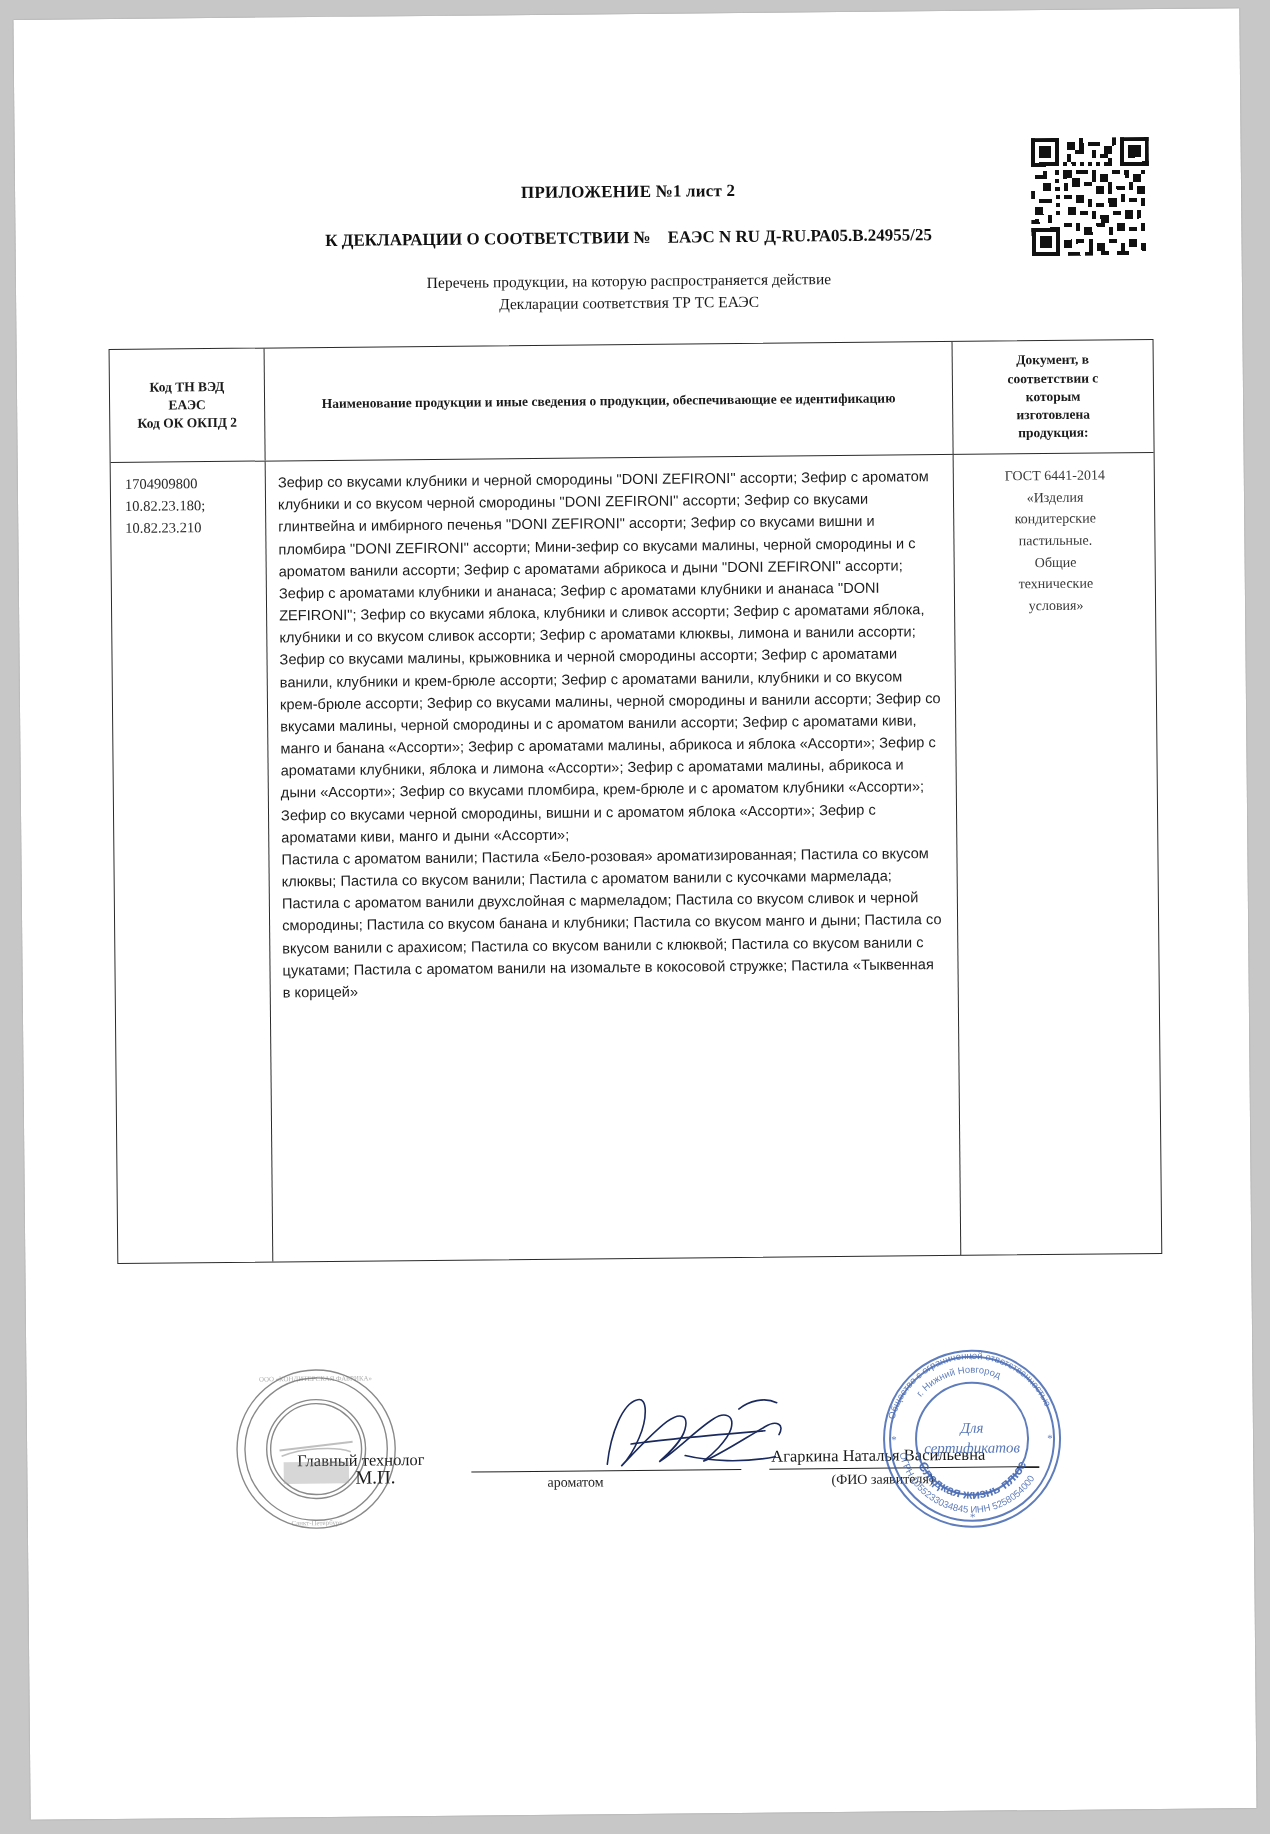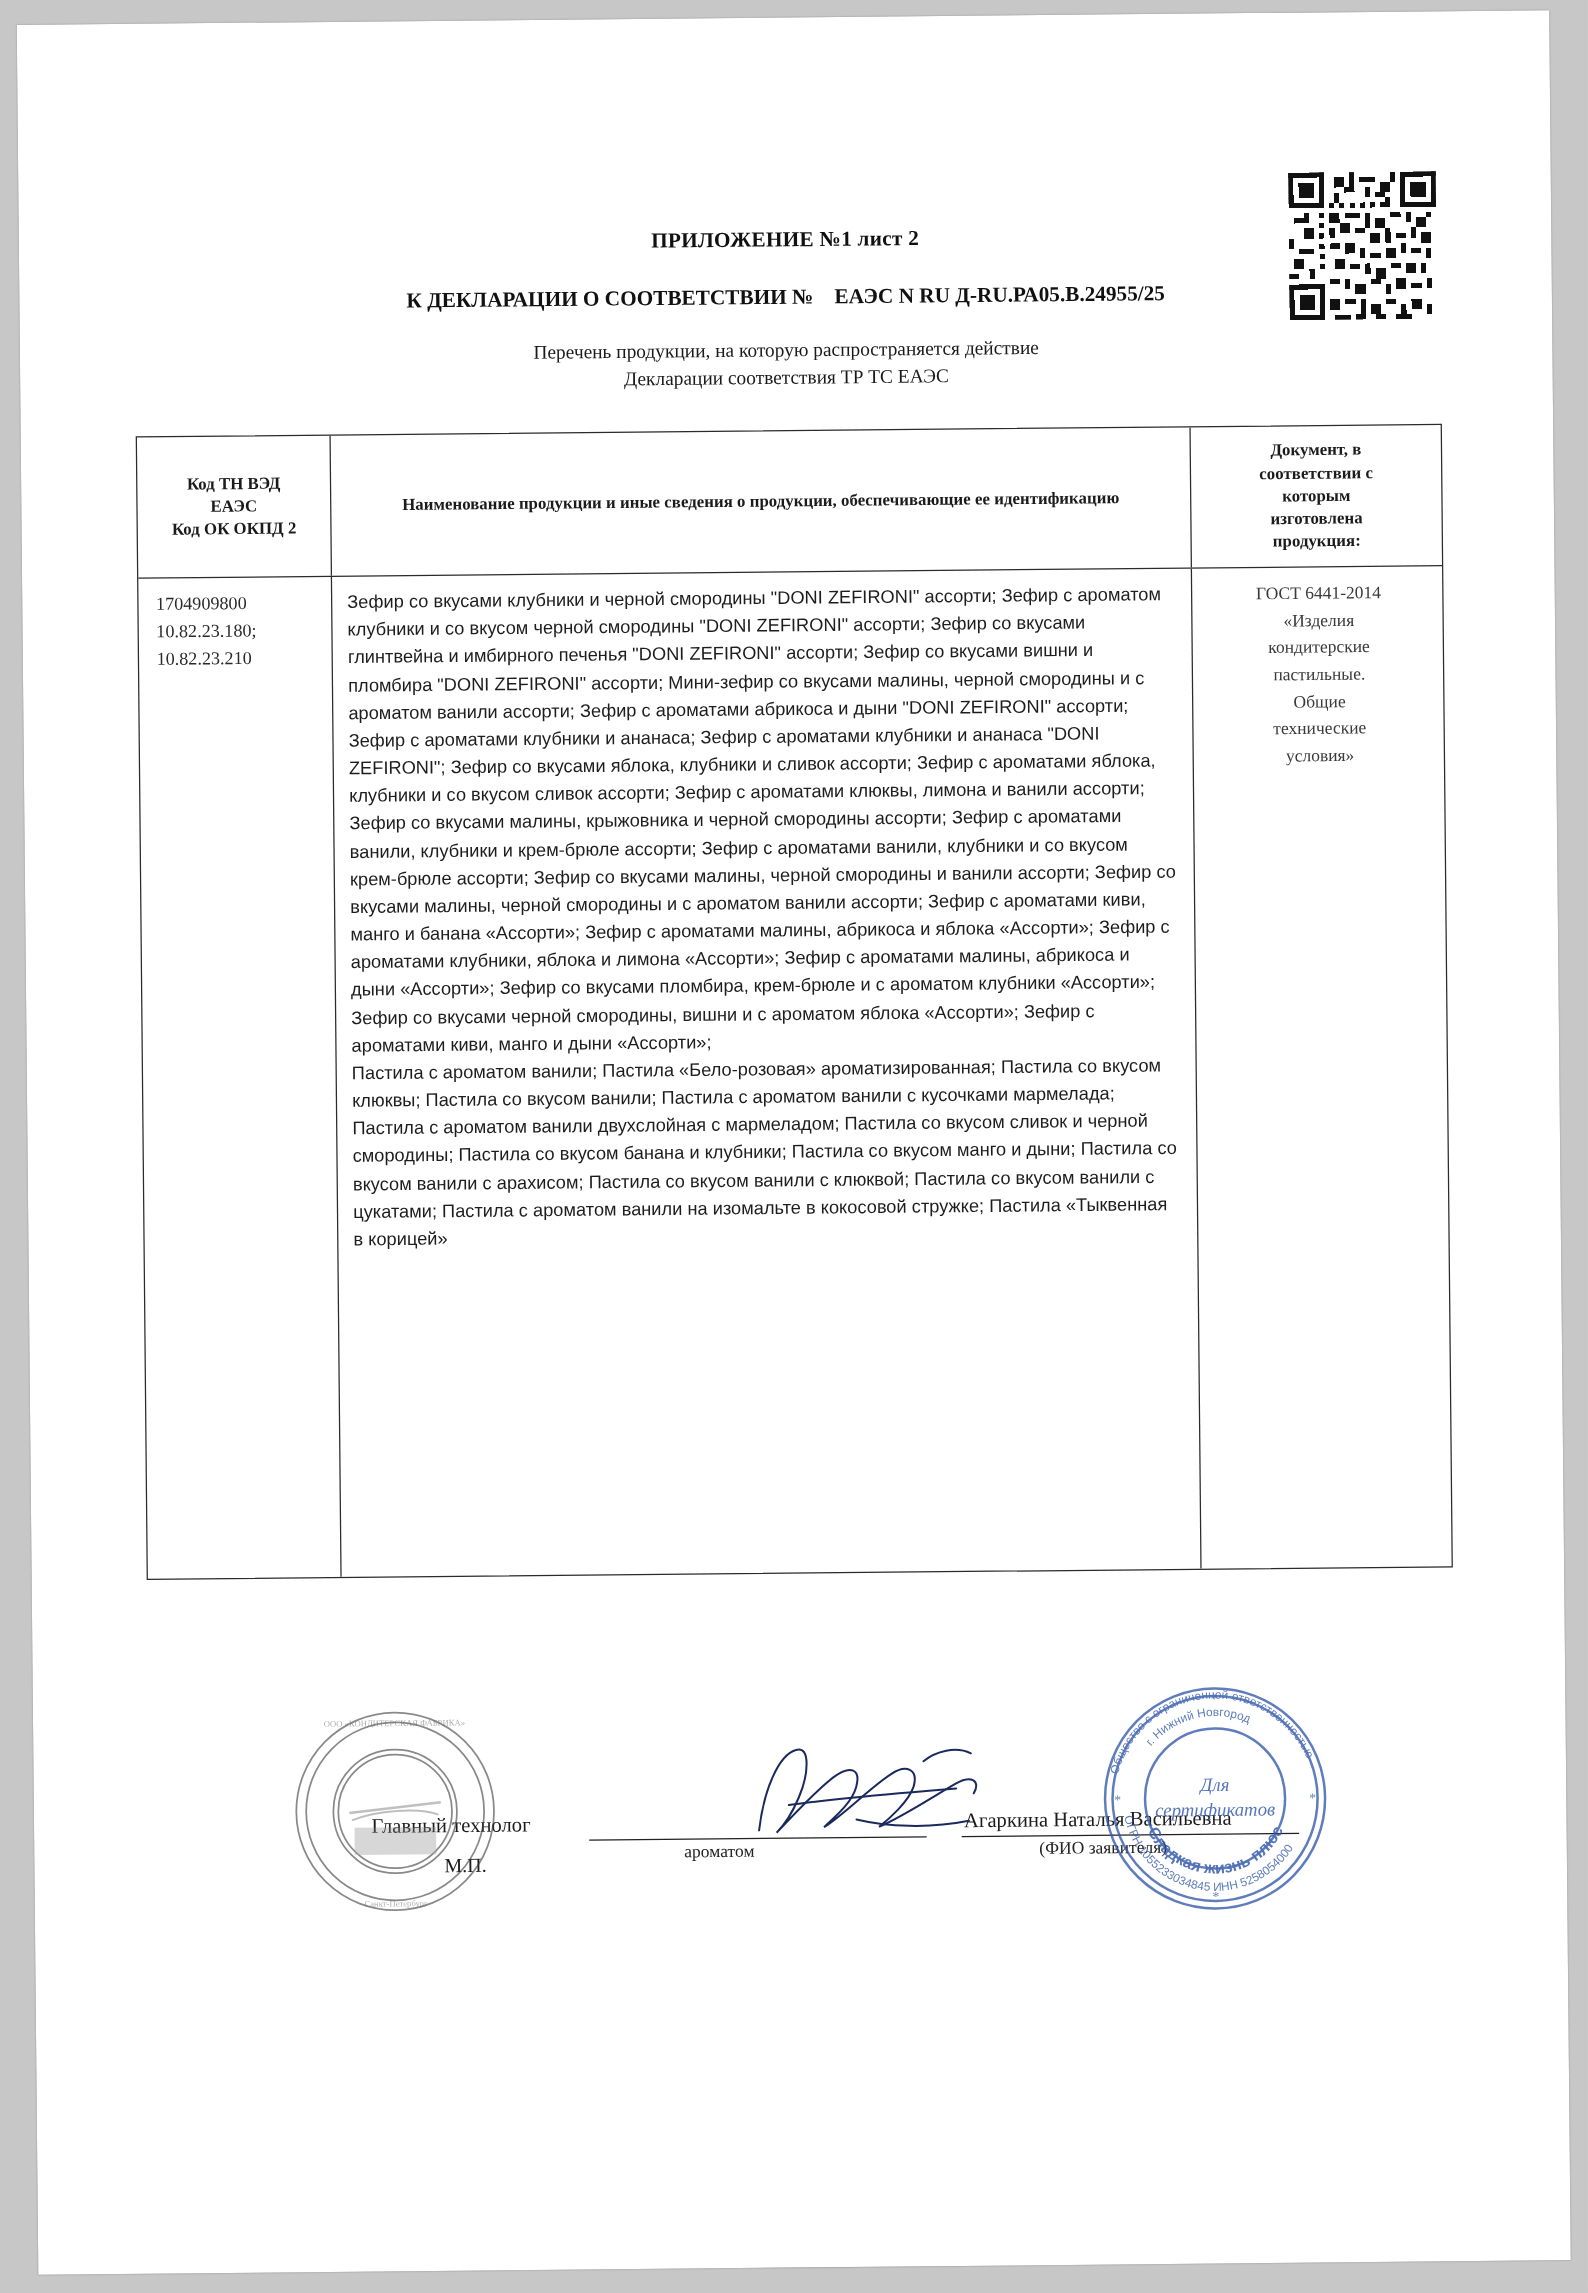--- a/index.html
+++ b/index.html
@@ -149,22 +149,22 @@
   .sign-role {
     position: absolute;
     left: 178px;
     top: 44px;
     font-size: 16.5px;
     color: #1b1b1b;
   }
   .sign-mp {
     position: absolute;
     left: 236px;
-    top: 78px;
-    font-size: 16px;
+    top: 60px;
+    font-size: 19px;
     color: #1b1b1b;
   }
   .sign-line1 {
     position: absolute;
     left: 352px;
     top: 66px;
     width: 270px;
     border-bottom: 1.3px solid #222;
   }
   .sign-cap1 {

